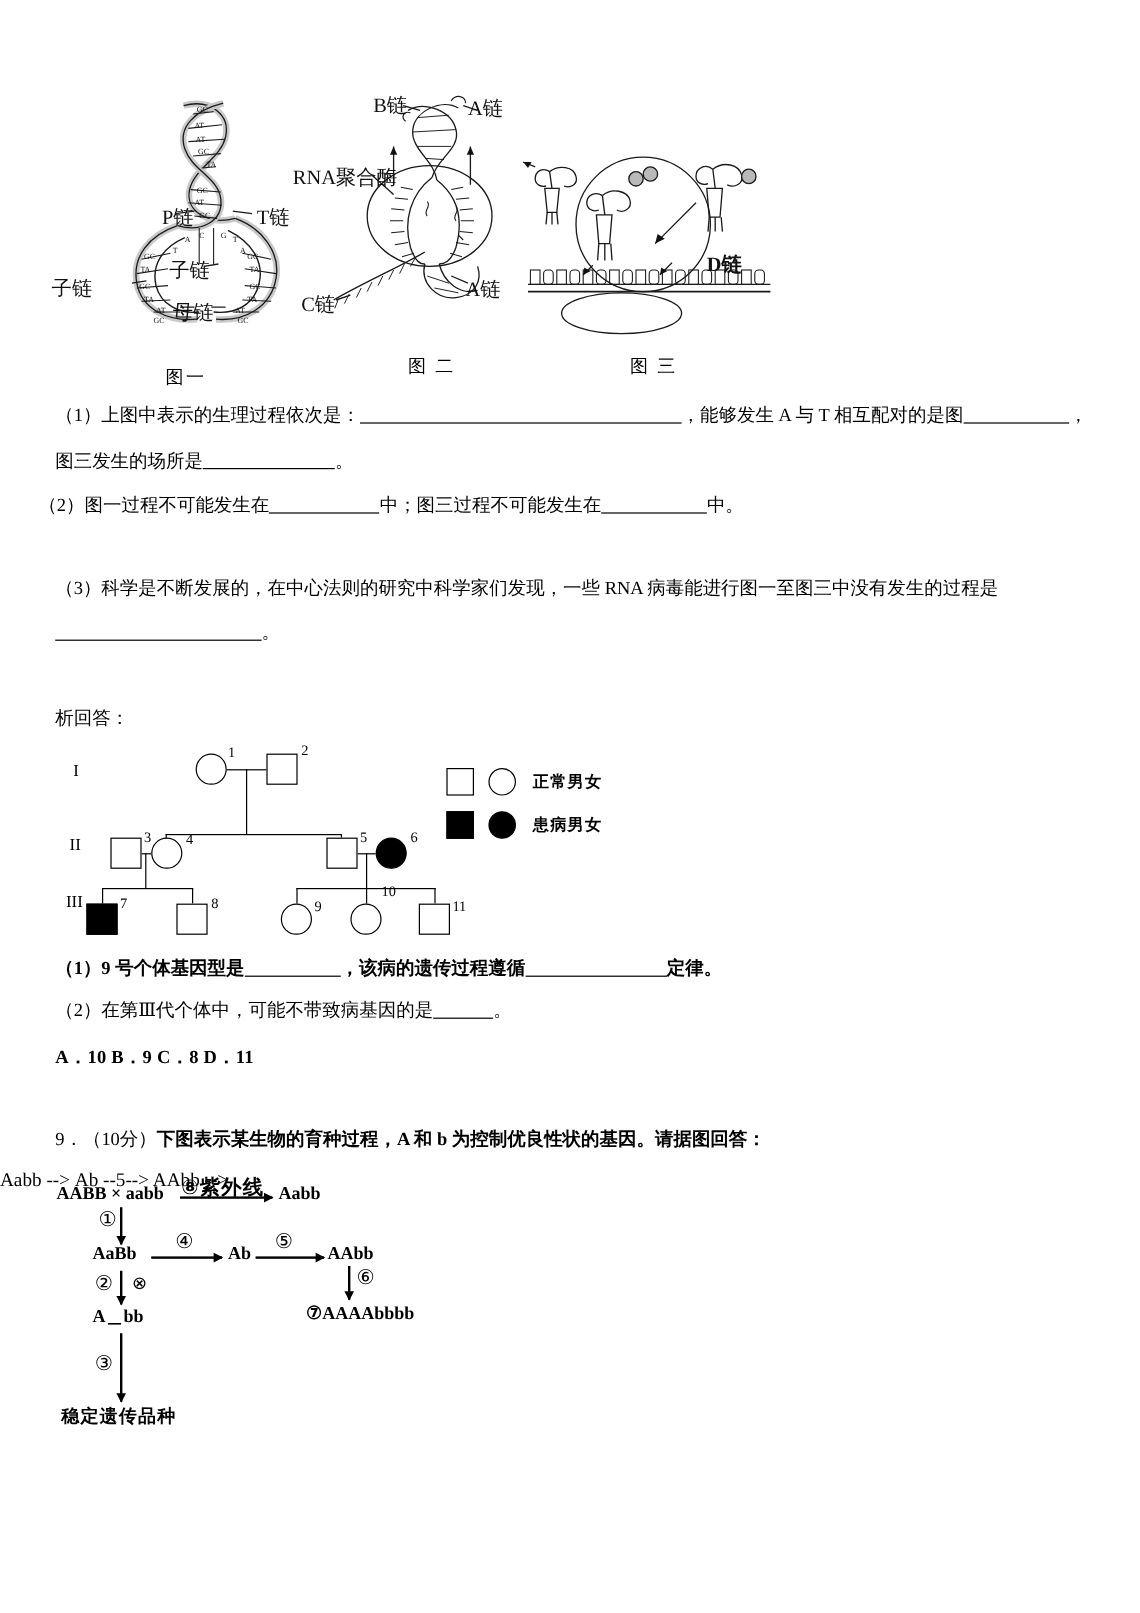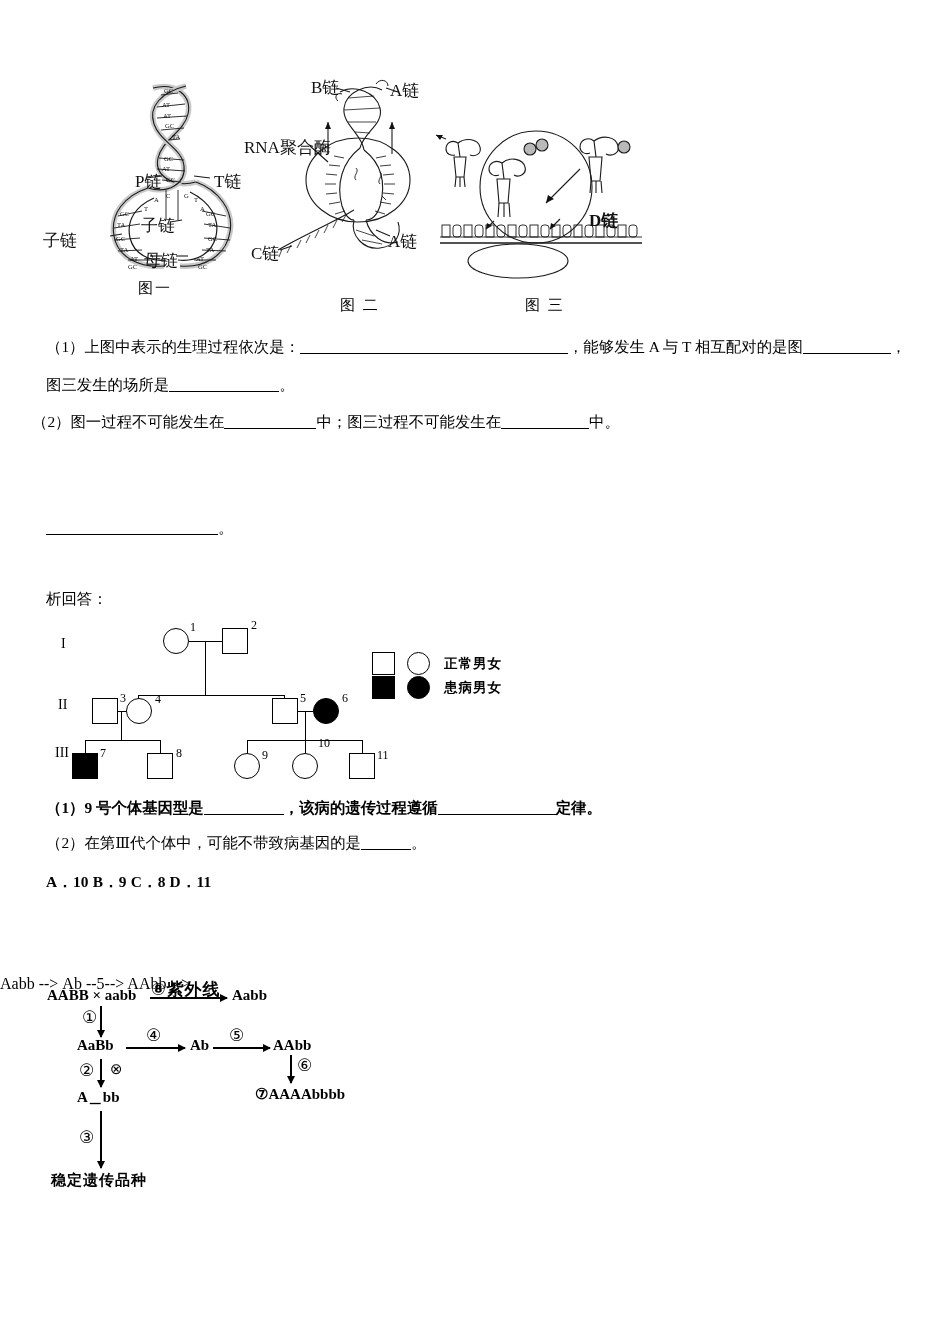--- a/index.html
+++ b/index.html
@@ -219,21 +219,21 @@
           <text x="136" y="132">T</text>
           <text x="142" y="141">A</text>
         </g>
       </svg>
       <span class="fig-label" style="left:31px; top:100px;margin-left:46px;">P链</span>
       <span class="fig-label" style="left:156px; top:100px;">T链</span>
       <span class="fig-label" style="left:83px; top:144px;">子链</span>
       <span class="fig-label" style="left:-15px; top:159px;">子链</span>
       <span class="fig-label" style="left:86px; top:179px;">母链</span>
     </div>
-    <div class="fig-caption" style="left:138px; top:209px;">图一</div>
+    <div class="fig-caption" style="left:138px; top:235px;">图一</div>
 
     <div class="fig" style="left:258px; top:0px; width:200px; height:225px;">
       <svg width="200" height="225" viewBox="0 0 200 225">
         <g fill="none" stroke="#1a1a1a" stroke-width="1.1">
 
           <ellipse cx="100" cy="110" rx="52" ry="42"></ellipse>
 
           <path d="M82,22 C96,14 118,22 122,38 C126,54 106,62 102,78"></path>
           <path d="M124,20 C110,12 88,22 86,38 C84,54 104,64 106,80"></path>
           <g stroke-width="0.8">
@@ -395,20 +395,23 @@
 
   <div class="line" style="left:46px; top:337px;">
     <span>（1）上图中表示的生理过程依次是：</span><span class="blank" style="width:268px;"></span><span>，能够发生 A 与 T 相互配对的是图</span><span class="blank" style="width:88px;"></span><span>，</span>
   </div>
   <div class="line" style="left:46px; top:375px;">
     <span>图三发生的场所是</span><span class="blank" style="width:110px;"></span><span>。</span>
   </div>
   <div class="line" style="left:32px; top:412px;">
     <span>（2）图一过程不可能发生在</span><span class="blank" style="width:92px;"></span><span>中；图三过程不可能发生在</span><span class="blank" style="width:88px;"></span><span>中。</span>
   </div>
+  <div class="line" style="left:46px; top:481px;">
+    <span>（3）科学是不断发展的，在中心法则的研究中科学家们发现，一些 RNA 病毒能进行图一至图三中没有发生的过程是</span>
+  </div>
   <div class="line" style="left:46px; top:518px;">
     <span class="blank" style="width:172px;"></span><span>。</span>
   </div>
 
   <div class="line" style="left:46px; top:589px;">析回答：</div>
 
   <div class="pedigree">
 
     <span class="ped-gen" style="left:61px; top:24px;">I</span>
     <span class="ped-gen" style="left:58px; top:85px;">II</span>
@@ -455,21 +458,21 @@
     <span class="ped-num" style="left:176px; top:134px;">8</span>
     <div class="ci" style="left:234px; top:141px;"></div>
     <span class="ped-num" style="left:262px; top:136px;">9</span>
     <div class="ci" style="left:292px; top:141px;"></div>
     <span class="ped-num" style="left:318px; top:124px;">10</span>
     <div class="sq" style="left:349px; top:141px;"></div>
     <span class="ped-num" style="left:377px; top:136px;">11</span>
   </div>
 
   <div class="legend">
-    <div class="legend-row" style="left:0; top:16px;justify-content:space-between;">
+    <div class="legend-row" style="left:0; top:4px;justify-content:space-between;">
       <div class="lg-sq"></div>
       <div class="lg-gap"></div>
       <div class="lg-ci"></div>
       <span class="legend-text">正常男女</span>
     </div>
     <div class="legend-row" style="left:0; top:40px;">
       <div class="lg-sq filled"></div>
       <div class="lg-gap"></div>
       <div class="lg-ci filled"></div>
       <span class="legend-text">患病男女</span>
@@ -477,20 +480,23 @@
   </div>
 
   <div class="line" style="left:46px; top:798px;">
     <span class="bold" style="font-weight:bold;">（1）9 号个体基因型是</span><span class="blank" style="width:80px;"></span><span class="bold" style="font-weight:bold;">，该病的遗传过程遵循</span><span class="blank" style="width:118px;"></span><span class="bold" style="font-weight:bold;">定律。</span>
   </div>
   <div class="line" style="left:46px; top:833px;">
     <span>（2）在第Ⅲ代个体中，可能不带致病基因的是</span><span class="blank" style="width:50px;"></span><span>。</span>
   </div>
   <div class="line bold opt" style="left:46px; top:872px; font-weight:bold;">A．10        B．9          C．8         D．11</div>
 
+  <div class="line" style="left:46px; top:940px;">
+    <span>9．</span><span>（10分）</span><span class="bold" style="font-weight:bold;">下图表示某生物的育种过程，A 和 b 为控制优良性状的基因。请据图回答：</span>
+  </div>
 
   <div class="breed">
      Aabb --&gt;
     <span class="bd-txt" style="left:47px; top:12px;">AABB × aabb</span>
     <span class="circnum bd-txt cn" style="left:151px; top:3px;">⑧紫外线</span>
     <div class="arrow-h" style="left:150px; top:22px; width:77px;"></div>
     <span class="bd-txt" style="left:232px; top:12px;">Aabb</span>
 
     
     <span class="circnum" style="left:82px; top:32px;">①</span>

